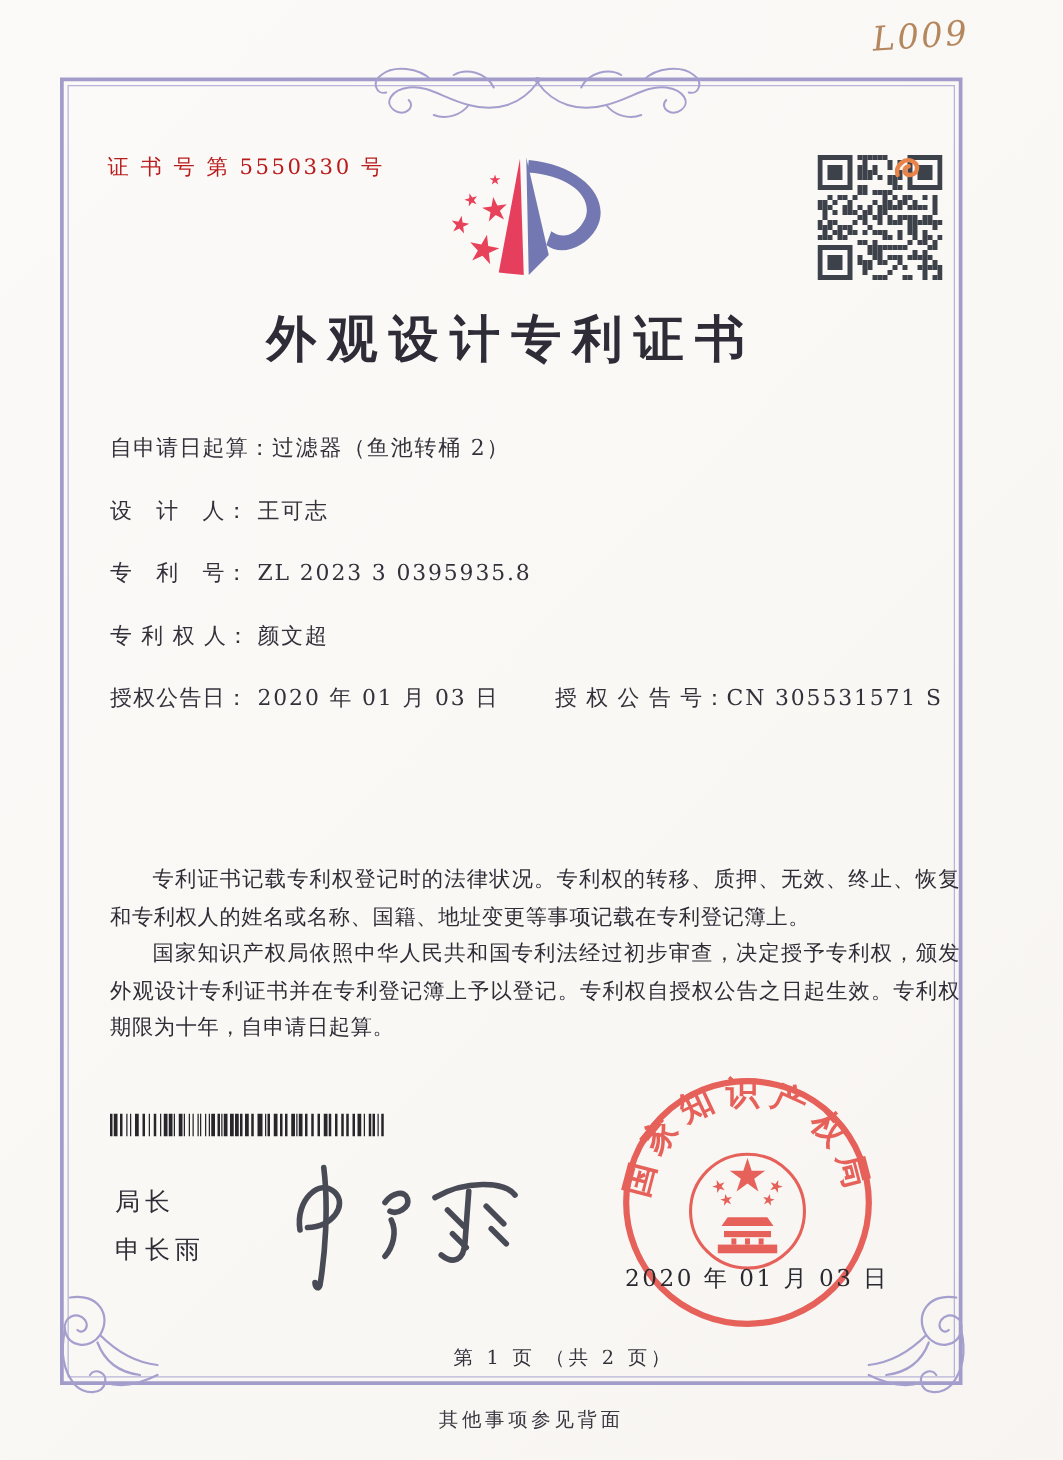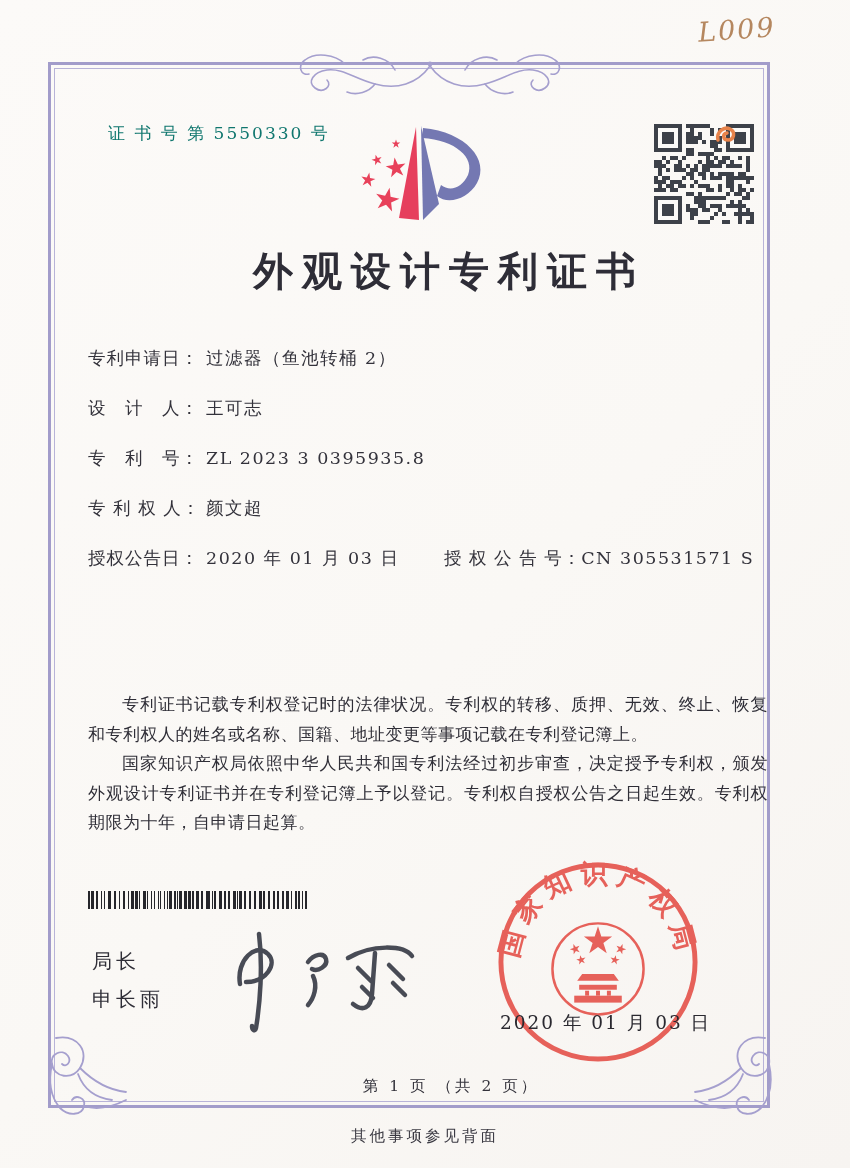--- a/index.html
+++ b/index.html
@@ -12,24 +12,24 @@
   .abs{position:absolute;}
   
   .frame{
     left:48px;top:62px;width:722px;height:1046px;
     border:3px solid #a29cca;box-sizing:border-box;
   }
   .frame-inner{
     position:absolute;left:3px;top:3px;right:3px;bottom:3px;
     border:1px solid #b8b3d8;
   }
-  .cert-no{left:86px;top:122px;font-size:17px;letter-spacing:2px;color:#0f766e;margin-left:22px;}
+  .cert-no{left:86px;top:122px;font-size:17px;letter-spacing:2px;color:#b91c1c;}
   .title{
     left:48px;top:244px;width:722px;text-align:center;
-    font-size:40px;font-weight:bold;letter-spacing:9px;color:#2e2d37;padding-left:40px;
+    font-size:40px;font-weight:bold;letter-spacing:9px;color:#2e2d37;
   }
   .handwritten{
     left:698px;top:14px;font-size:27px;color:#b5875f;
     font-family:"DejaVu Serif",serif;font-style:italic;transform:rotate(-4deg);
     letter-spacing:2px;
   }
   .fields{left:88px;top:346px;width:680px;font-size:17.5px;color:#33323b;}
   .frow{margin-bottom:23px;height:27px;white-space:nowrap;letter-spacing:1px;}
   .frow .lbl{display:inline-block;min-width:118px;}
   .frow .val{letter-spacing:1.5px;}
@@ -329,21 +329,21 @@
   </svg>
 
 <svg class="abs" style="left:712px;top:120px;" width="34" height="28" viewBox="0 0 34 28">
   <path d="M6,20 C4,12 12,6 18,9 C24,12 22,20 16,20 C11,20 10,14 15,13" fill="none" stroke="#e8834a" stroke-width="3.5" stroke-linecap="round"></path>
 </svg>
 
 <div class="abs title">外观设计专利证书</div>
 
 <div class="abs fields">
   <div class="frow">
-    <span class="lbl">专利申请日：</span><span class="val">过滤器（鱼池转桶 2）</span>
+    <span class="lbl">自申请日起算：</span><span class="val">过滤器（鱼池转桶 2）</span>
   </div>
   <div class="frow">
     <span class="lbl">设　计　人：</span><span class="val">王可志</span>
   </div>
   <div class="frow">
     <span class="lbl">专　利　号：</span><span class="val">ZL 2023 3 0395935.8</span>
   </div>
   <div class="frow">
     <span class="lbl">专 利 权 人：</span><span class="val">颜文超</span>
   </div>

